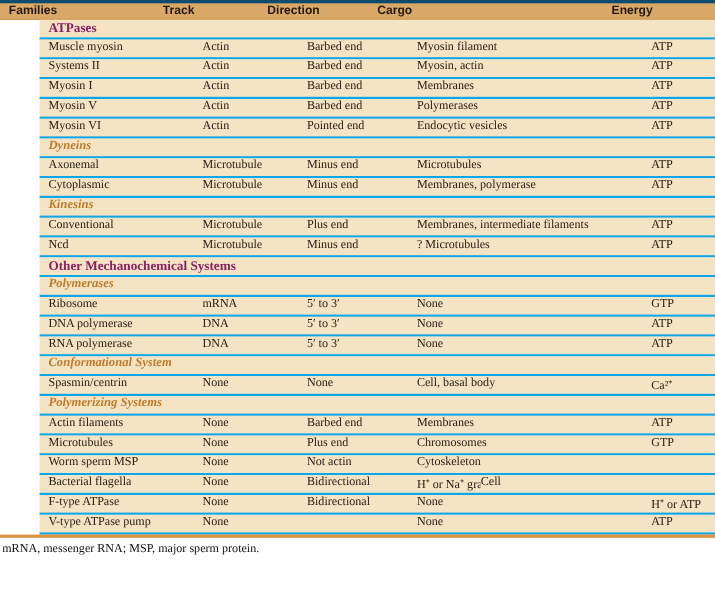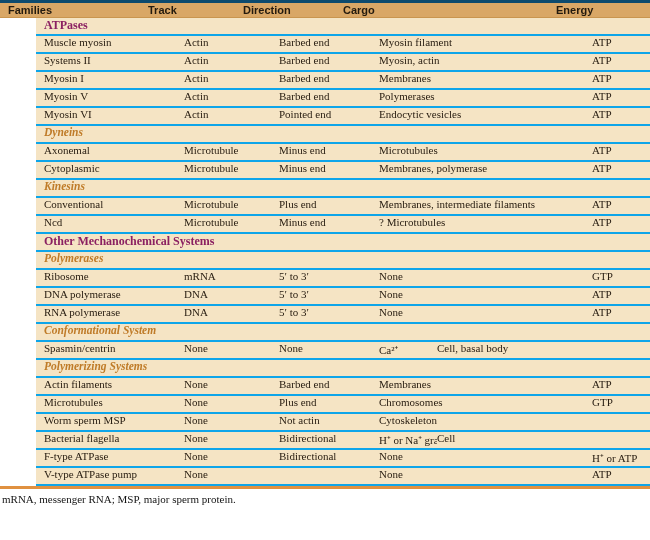--- a/index.html
+++ b/index.html
@@ -197,22 +197,22 @@
   </div>
 
   <div class="row sub">
     <span class="c full">Conformational System</span>
   </div>
 
   <div class="row">
     <span class="c c1">Spasmin/centrin</span>
     <span class="c c2">None</span>
     <span class="c c3">None</span>
+    <span class="c c4">Cell, basal body</span>
     <span class="c c5">Ca²⁺</span>
-    <span class="c c4">Cell, basal body</span>
   </div>
 
   <div class="row sub">
     <span class="c full">Polymerizing Systems</span>
   </div>
 
   <div class="row">
     <span class="c c1">Actin filaments</span>
     <span class="c c2">None</span>
     <span class="c c3">Barbed end</span>

